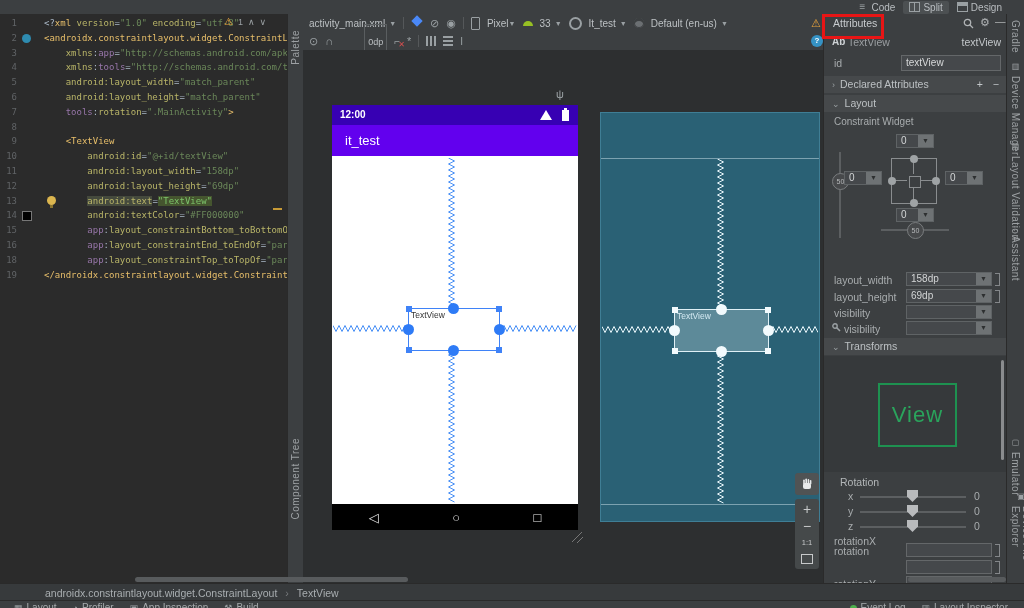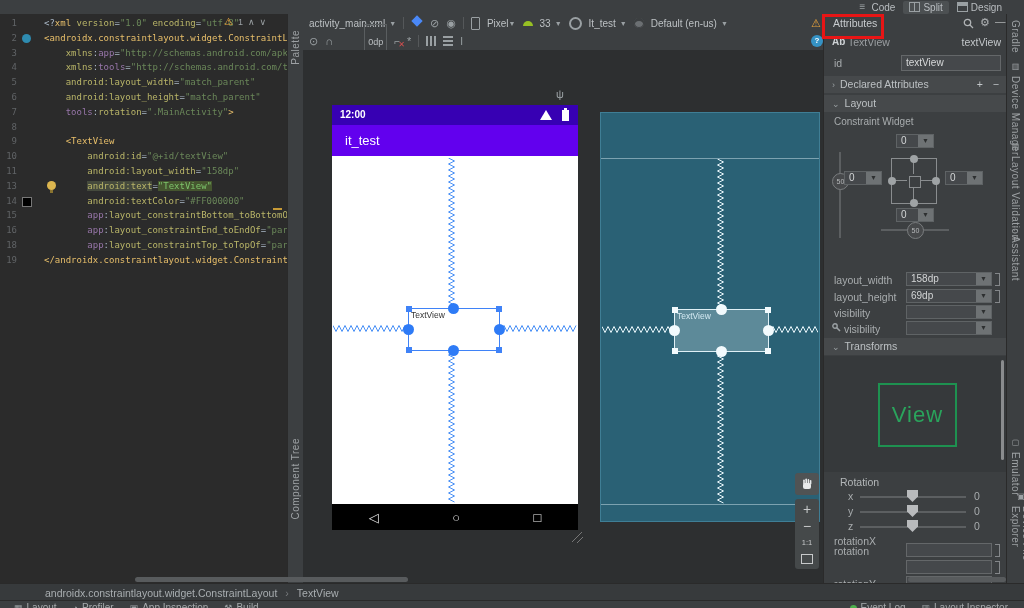--- a/index.html
+++ b/index.html
@@ -161,20 +161,21 @@
         <div class="code-line"><span class="lnum">2</span><span class="mk-class"></span><span class="tk-tag">&lt;androidx.constraintlayout.widget.ConstraintLa</span></div>
         <div class="code-line"><span class="lnum">3</span><span class="tk-attr">    xmlns</span><span class="tk-op">:</span><span class="tk-ns">app</span><span class="tk-op">=</span><span class="tk-val">"http://schemas.android.com/apk/</span></div>
         <div class="code-line"><span class="lnum">4</span><span class="tk-attr">    xmlns</span><span class="tk-op">:</span><span class="tk-ns">tools</span><span class="tk-op">=</span><span class="tk-val">"http://schemas.android.com/to</span></div>
         <div class="code-line"><span class="lnum">5</span><span class="tk-attr">    android:layout_width</span><span class="tk-op">=</span><span class="tk-val">"match_parent"</span></div>
         <div class="code-line"><span class="lnum">6</span><span class="tk-attr">    android:layout_height</span><span class="tk-op">=</span><span class="tk-val">"match_parent"</span></div>
         <div class="code-line"><span class="lnum">7</span><span class="tk-ns">    tools</span><span class="tk-op">:</span><span class="tk-attr">rotation</span><span class="tk-op">=</span><span class="tk-val">".MainActivity"</span><span class="tk-tag">&gt;</span></div>
         <div class="code-line"><span class="lnum">8</span></div>
         <div class="code-line"><span class="lnum">9</span><span class="tk-tag">    &lt;TextView</span></div>
         <div class="code-line"><span class="lnum">10</span><span class="tk-attr">        android:id</span><span class="tk-op">=</span><span class="tk-val">"@+id/textView"</span></div>
         <div class="code-line"><span class="lnum">11</span><span class="tk-attr">        android:layout_width</span><span class="tk-op">=</span><span class="tk-val">"158dp"</span></div>
+        <div class="code-line"><span class="lnum">12</span><span class="tk-attr">        android:layout_height</span><span class="tk-op">=</span><span class="tk-val">"69dp"</span></div>
         <div class="code-line"><span class="lnum">13</span><span class="mk-bulb"></span><span class="tk-op">        </span><span class="tk-attrhl">android:text</span><span class="tk-op">=</span><span class="tk-valhl">"TextView"</span></div>
         <div class="code-line"><span class="lnum">14</span><span class="mk-swatch"></span><span class="tk-attr">        android:textColor</span><span class="tk-op">=</span><span class="tk-val">"#FF000000"</span></div>
         <div class="code-line"><span class="lnum">15</span><span class="tk-ns">        app</span><span class="tk-op">:</span><span class="tk-attr">layout_constraintBottom_toBottomOf</span></div>
         <div class="code-line"><span class="lnum">16</span><span class="tk-ns">        app</span><span class="tk-op">:</span><span class="tk-attr">layout_constraintEnd_toEndOf</span><span class="tk-op">=</span><span class="tk-val">"pare</span></div>
         <div class="code-line"><span class="lnum">18</span><span class="tk-ns">        app</span><span class="tk-op">:</span><span class="tk-attr">layout_constraintTop_toTopOf</span><span class="tk-op">=</span><span class="tk-val">"pare</span></div>
         <div class="code-line"><span class="lnum">19</span><span class="tk-tag">&lt;/androidx.constraintlayout.widget.ConstraintL</span></div>
       </div>
     <div id="inspect-widget">
       <span class="warn">⚠</span>
         <span>1</span>

